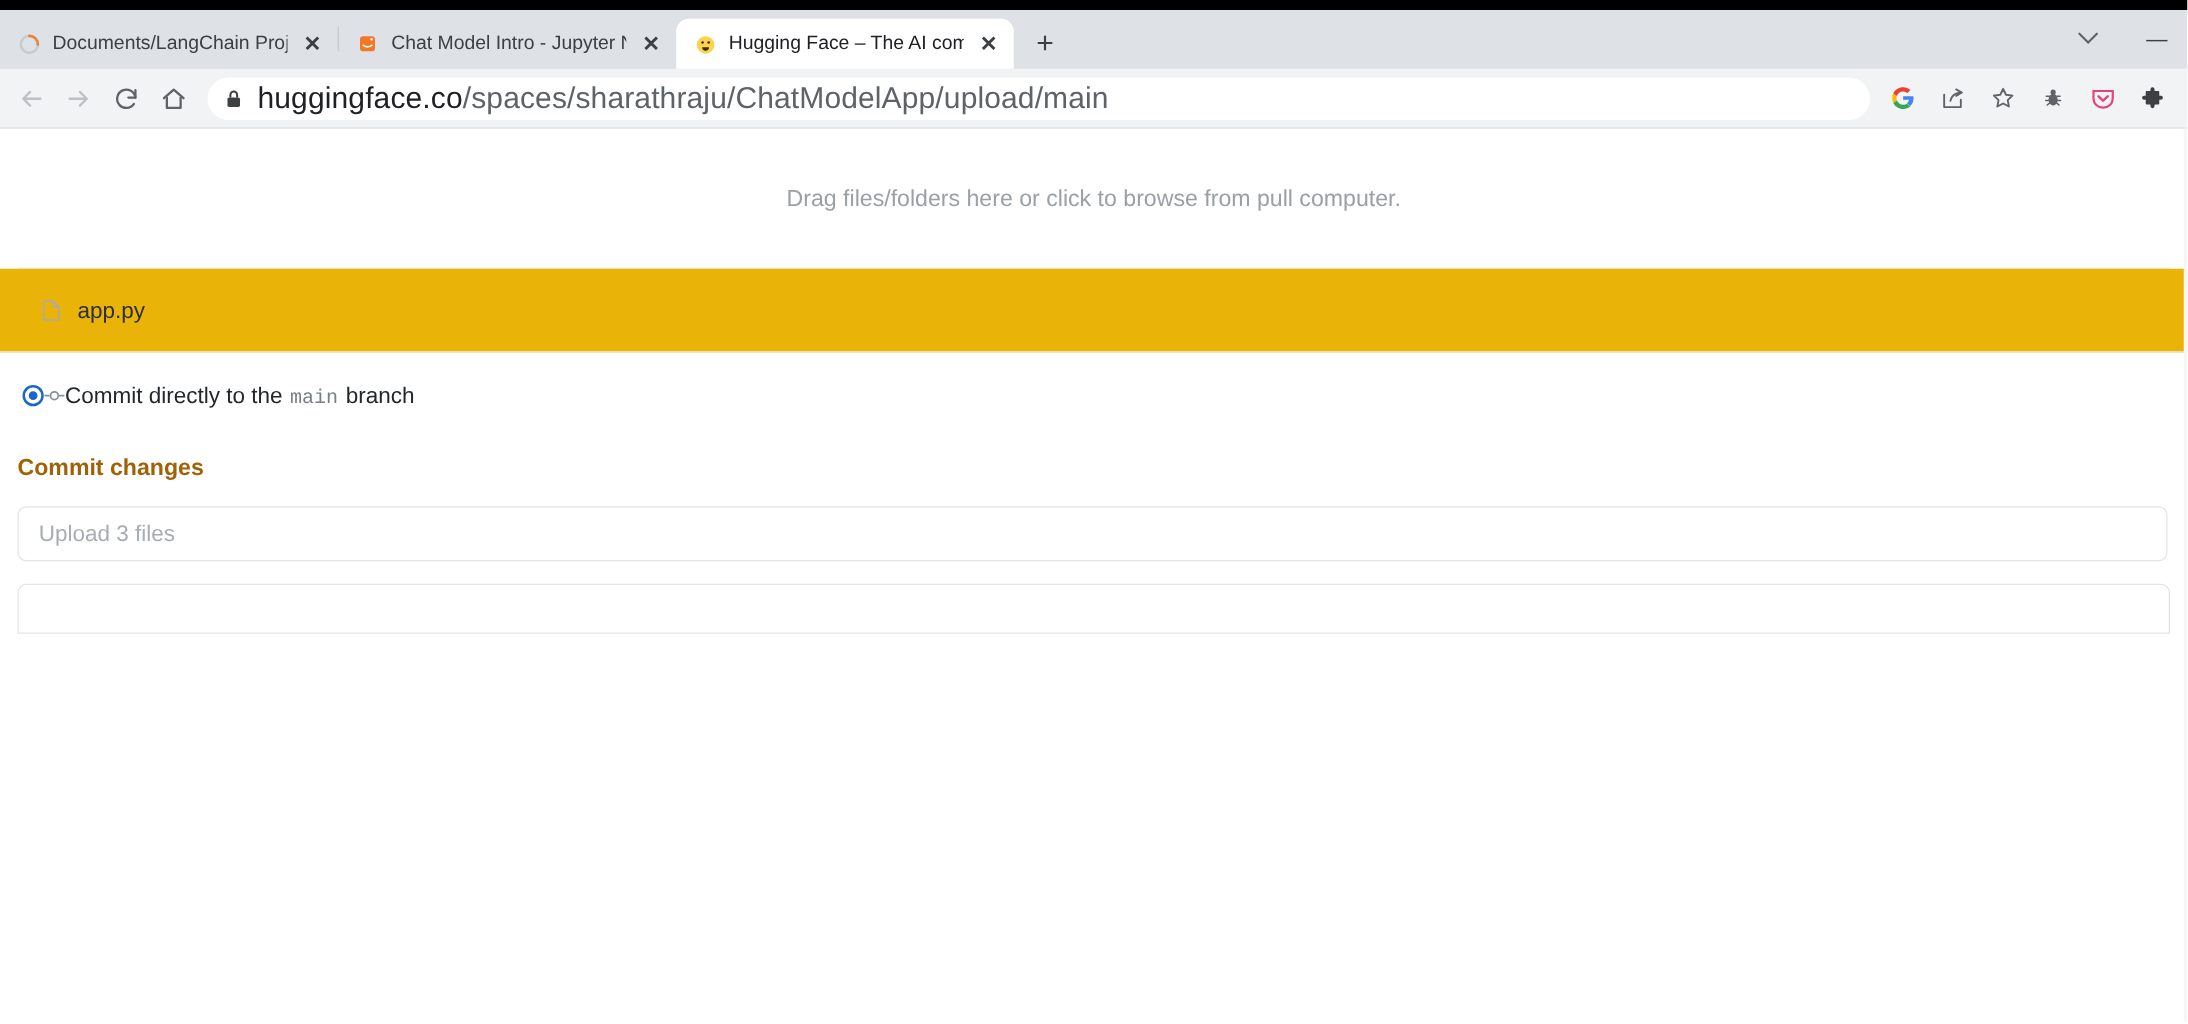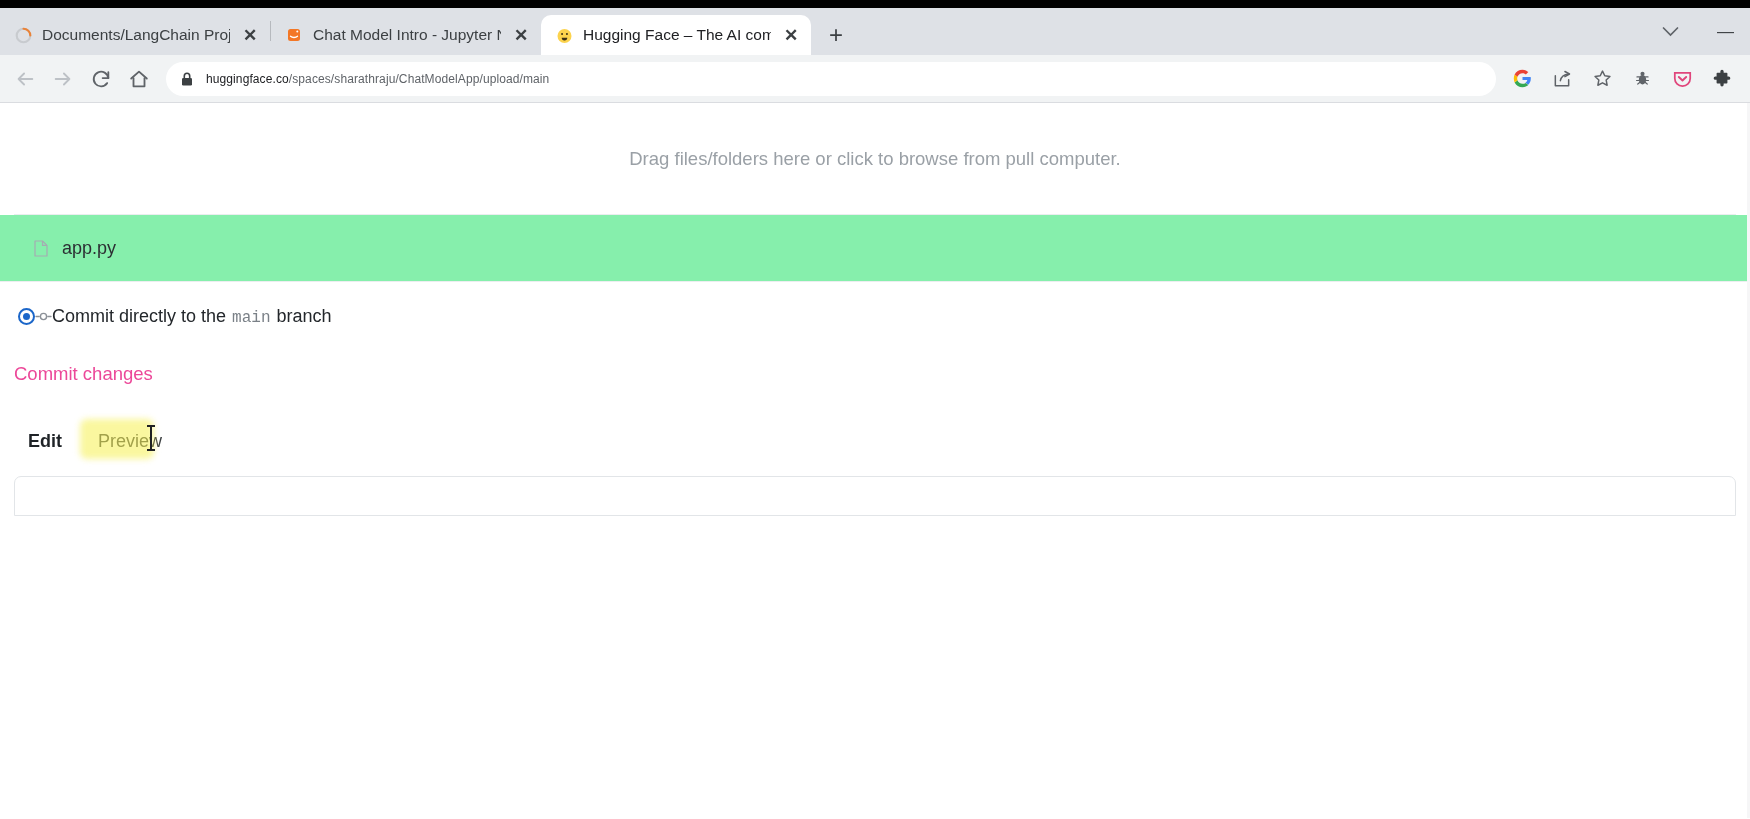--- a/index.html
+++ b/index.html
@@ -79,21 +79,21 @@
   }
   .nav-btn.disabled { color: #bdc1c6; }
 
   .urlbar {
     flex: 1 1 auto; height: 34px; margin: 0 8px;
     background: #ffffff; border-radius: 17px;
     display: flex; align-items: center; padding: 0 14px; gap: 12px;
   }
   .lock-ico { width: 14px; height: 16px; flex: 0 0 14px; }
   .url-text {
-    font-size: 12px; color: #5f6368; white-space: nowrap;
+    font-size: 24px; color: #5f6368; white-space: nowrap;
     letter-spacing: 0.1px;
   }
   .url-text .host { color: #202124; }
 
   .tb-icons { display: flex; align-items: center; gap: 4px; padding-right: 4px; }
   .tb-ico {
     width: 36px; height: 36px;
     display: flex; align-items: center; justify-content: center;
     color: #5f6368;
   }
@@ -110,21 +110,21 @@
     border-bottom: 1px solid #ebedef;
     display: flex; align-items: center; justify-content: center;
   }
   .dropzone-text { font-size: 18.5px; color: #9aa0a6; }
 
   .filelist { padding: 0; }
   .file-row {
     height: 67px; display: flex; align-items: center;
     gap: 14px; padding-left: 34px;
     border-bottom: 1px solid #eceef0;
-    background: #86efac;
+    background: #eab308;
   }
   .file-ico { width: 14px; height: 17px; flex: 0 0 14px; color: #9aa0a6; }
   .file-name { font-size: 18px; color: #2c2f33; }
 
   .branch-block { padding: 18px 0 10px 0; }
   .branch-row {
     display: flex; align-items: center; gap: 0;
     padding: 6px 0 6px 18px; font-size: 18px; color: #23272b;
   }
   .radio {
@@ -138,21 +138,21 @@
     background: #1b66c9;
   }
   .branch-ico { width: 17px; height: 17px; flex: 0 0 17px; }
   code.mono {
     font-family: "Liberation Mono", monospace;
     font-size: 16px; color: #7a8087; padding: 0 1px;
   }
 
   .commit-section { padding: 20px 14px 0 14px; }
   .commit-heading {
-    font-size: 18.5px; font-weight: normal; color: #ec4899;
+    font-size: 18.5px; font-weight: bold; color: #a16207;
     padding-left: 0; margin-bottom: 20px;
   }
   .commit-input {
     height: 44px; border: 1px solid #e2e5e8; border-radius: 7px;
     background: #fff; display: flex; align-items: center;
     padding: 0 16px; width: calc(100% - 2px);
   }
   .commit-input-ph { font-size: 18px; color: #a8adb3; }
 
   .edit-tabs {
@@ -356,26 +356,23 @@
             <circle cx="8.5" cy="8.5" r="3.1" fill="none" stroke="#8b9097" stroke-width="1.4"></circle>
           </svg>
         </span>
         <span><span>Commit directly to the</span>&nbsp;<code class="mono">main</code>&nbsp;<span>branch</span></span>
       </div>
 
     </div>
 
     <div class="commit-section">
       <div class="commit-heading">Commit changes</div>
-    </div>
-
-    <div class="edit-tabs">
-      <span class="edit-tab active">Edit</span>
-      <span class="edit-tab idle">Preview</span>
-      <span class="cursor-glow"></span>
-      <span class="ibeam"></span>
-    </div>
+      <div class="commit-input">
+        <span class="commit-input-ph">Upload 3 files</span>
+      </div>
+    </div>
+
 
     <div class="editor-box"></div>
 
     <div class="right-edge-bar"></div>
   </div>
 </div>
 
 </body></html>

